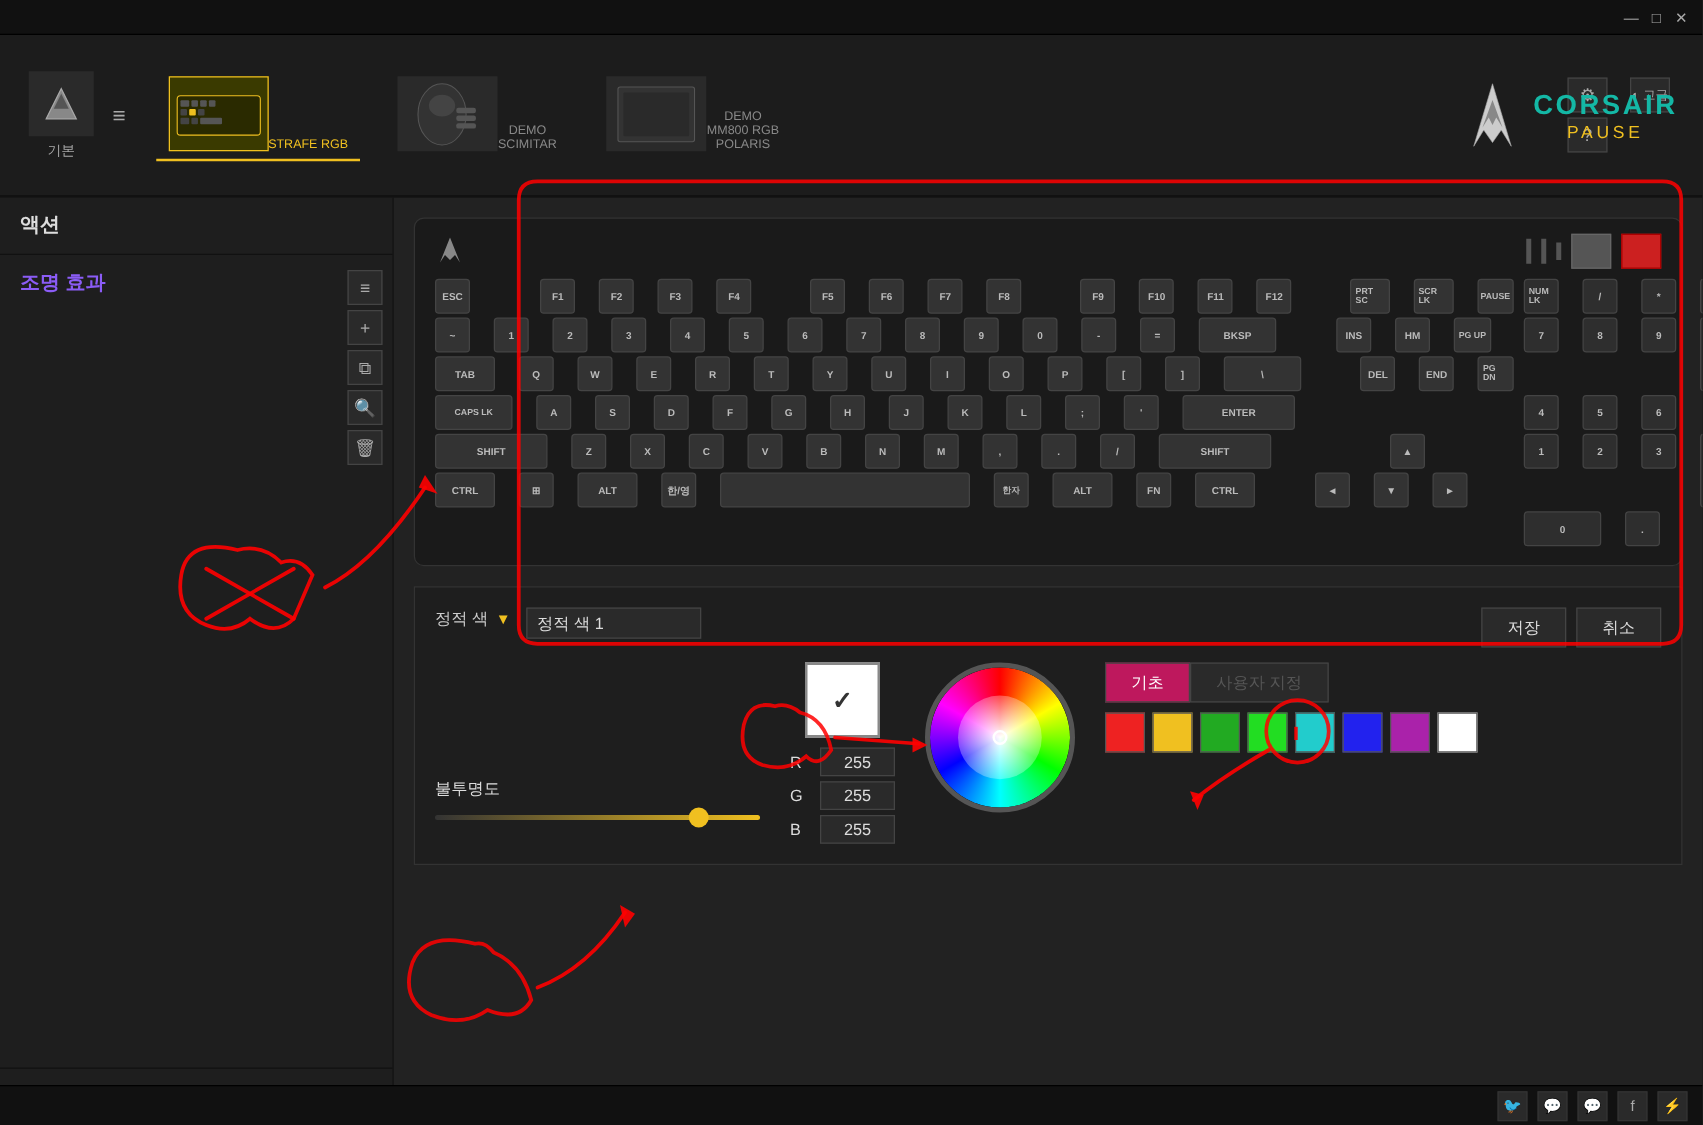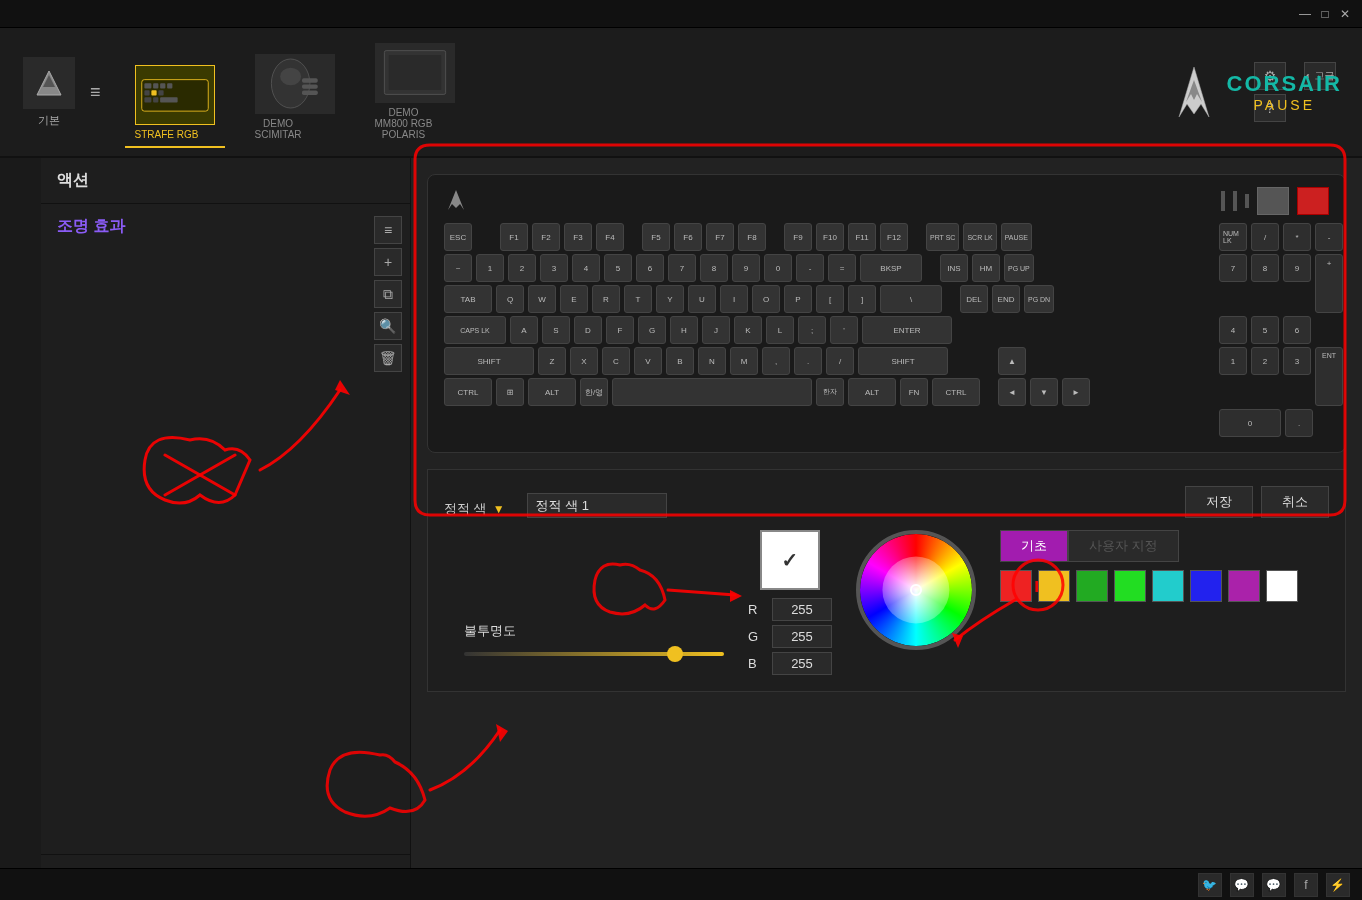--- a/index.html
+++ b/index.html
@@ -92,22 +92,22 @@
     }
 
     .device-section {
       display: flex;
       align-items: flex-end;
       gap: 20px;
       flex: 1;
     }
     .device-item {
       display: flex;
-      flex-direction: column;
-      align-items: flex-start;
+      flex-direction: row;
+      align-items: flex-end;
       cursor: pointer;
       padding: 6px 10px;
       border-bottom: 2px solid transparent;
     }
     .device-item.active {
       border-bottom: 2px solid #f0c020;
     }
     .device-icon {
       width: 80px;
       height: 60px;
@@ -170,21 +170,20 @@
     .corsair-sub {
       color: #f0c020;
       font-size: 14px;
       letter-spacing: 3px;
     }
 
     
     .main-content {
       display: flex;
       height: calc(900px - 158px);
-      padding-left: 41px;
     }
 
     
     .sidebar {
       width: 370px;
       background: #1e1e1e;
       display: flex;
       flex-direction: column;
       border-right: 1px solid #111;
     }
@@ -328,22 +327,22 @@
     .color-section {
       background: #1e1e1e;
       border: 1px solid #333;
       padding: 16px;
       display: flex;
       flex-direction: column;
       gap: 12px;
     }
     .color-top-row {
       display: flex;
-      align-items: flex-end;
-      gap: 22px;
+      align-items: flex-start;
+      gap: 12px;
     }
     .color-dropdown {
       display: flex;
       align-items: center;
       gap: 6px;
     }
     .dropdown-arrow {
       color: #f0c020;
       font-size: 12px;
     }
@@ -372,21 +371,20 @@
     .color-main-area {
       display: flex;
       gap: 24px;
       align-items: flex-start;
     }
     .color-left {
       display: flex;
       flex-direction: column;
       align-items: center;
       gap: 12px;
-      margin-left: 20px;
     }
     .opacity-label {
       font-size: 13px;
       color: #ddd;
       align-self: flex-start;
     }
     .opacity-slider-row {
       display: flex;
       align-items: center;
       gap: 12px;
@@ -524,21 +522,21 @@
     }
     .preset-tab {
       padding: 6px 20px;
       background: #2a2a2a;
       border: 1px solid #444;
       color: #ddd;
       cursor: pointer;
       font-size: 13px;
     }
     .preset-tab.active {
-      background: #a21caf;
+      background: #be185d;
       color: #fff;
     }
     .preset-tab.inactive {
       color: #555;
       cursor: default;
     }
     .preset-colors {
       display: flex;
       gap: 6px;
     }
@@ -588,22 +586,23 @@
       cursor: pointer;
     }
 
     .lighting-row {
       display: flex;
       position: relative;
     }
 
     .key-row {
       display: flex;
-      gap: 4px;
+      gap: 19px;
       margin-bottom: 3px;
+      font-weight: bold;
     }
     .key {
       background: #333;
       border: 1px solid #444;
       border-radius: 3px;
       height: 28px;
       min-width: 28px;
       display: flex;
       align-items: center;
       justify-content: center;

